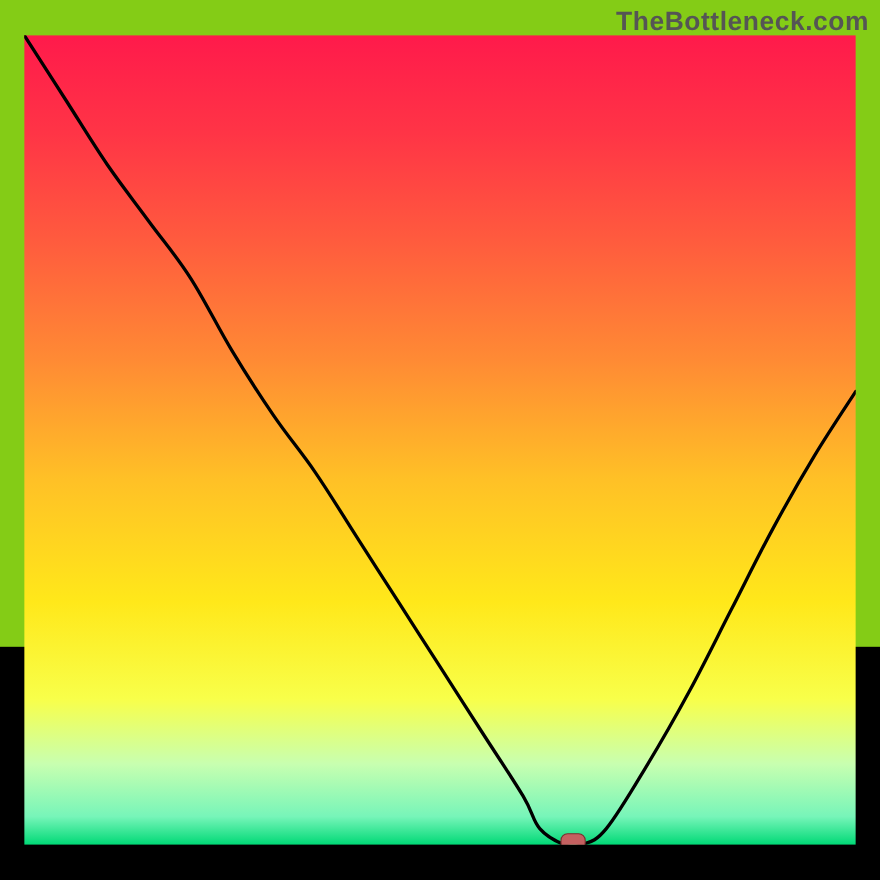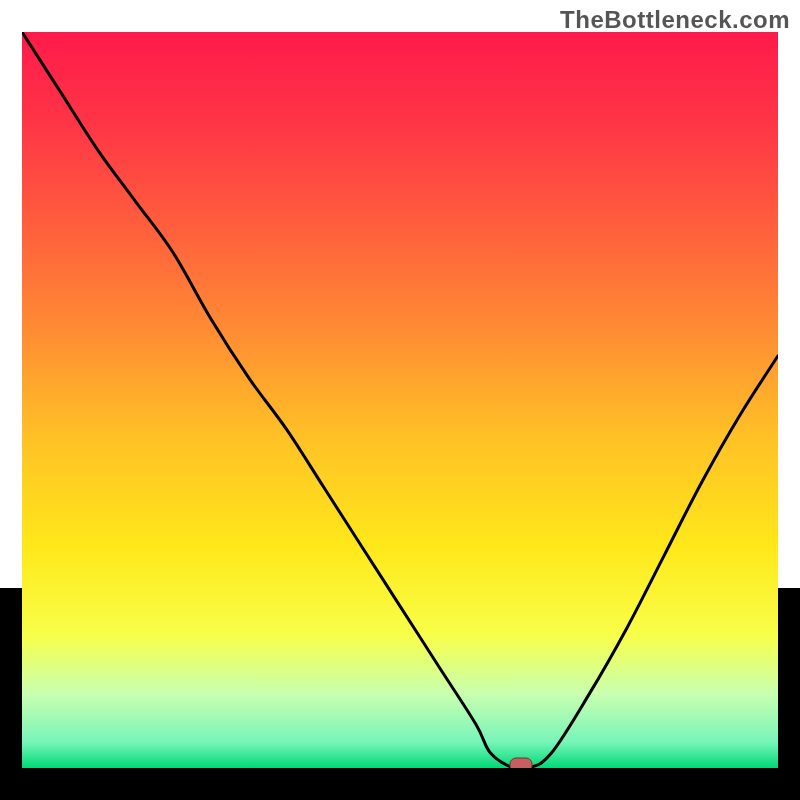--- a/index.html
+++ b/index.html
@@ -7,21 +7,21 @@
     padding: 0;
     width: 800px;
     height: 800px;
     background: #000;
     overflow: hidden;
   }
   .frame {
     position: relative;
     width: 800px;
     height: 588px;
-    background: #ffffff;
+    background: #84cc16;
   }
   .watermark {
     position: absolute;
     top: 6px;
     right: 10px;
     color: #555;
     font-family: Arial, Helvetica, sans-serif;
     font-size: 24px;
     font-weight: 600;
     letter-spacing: 0.5px;

